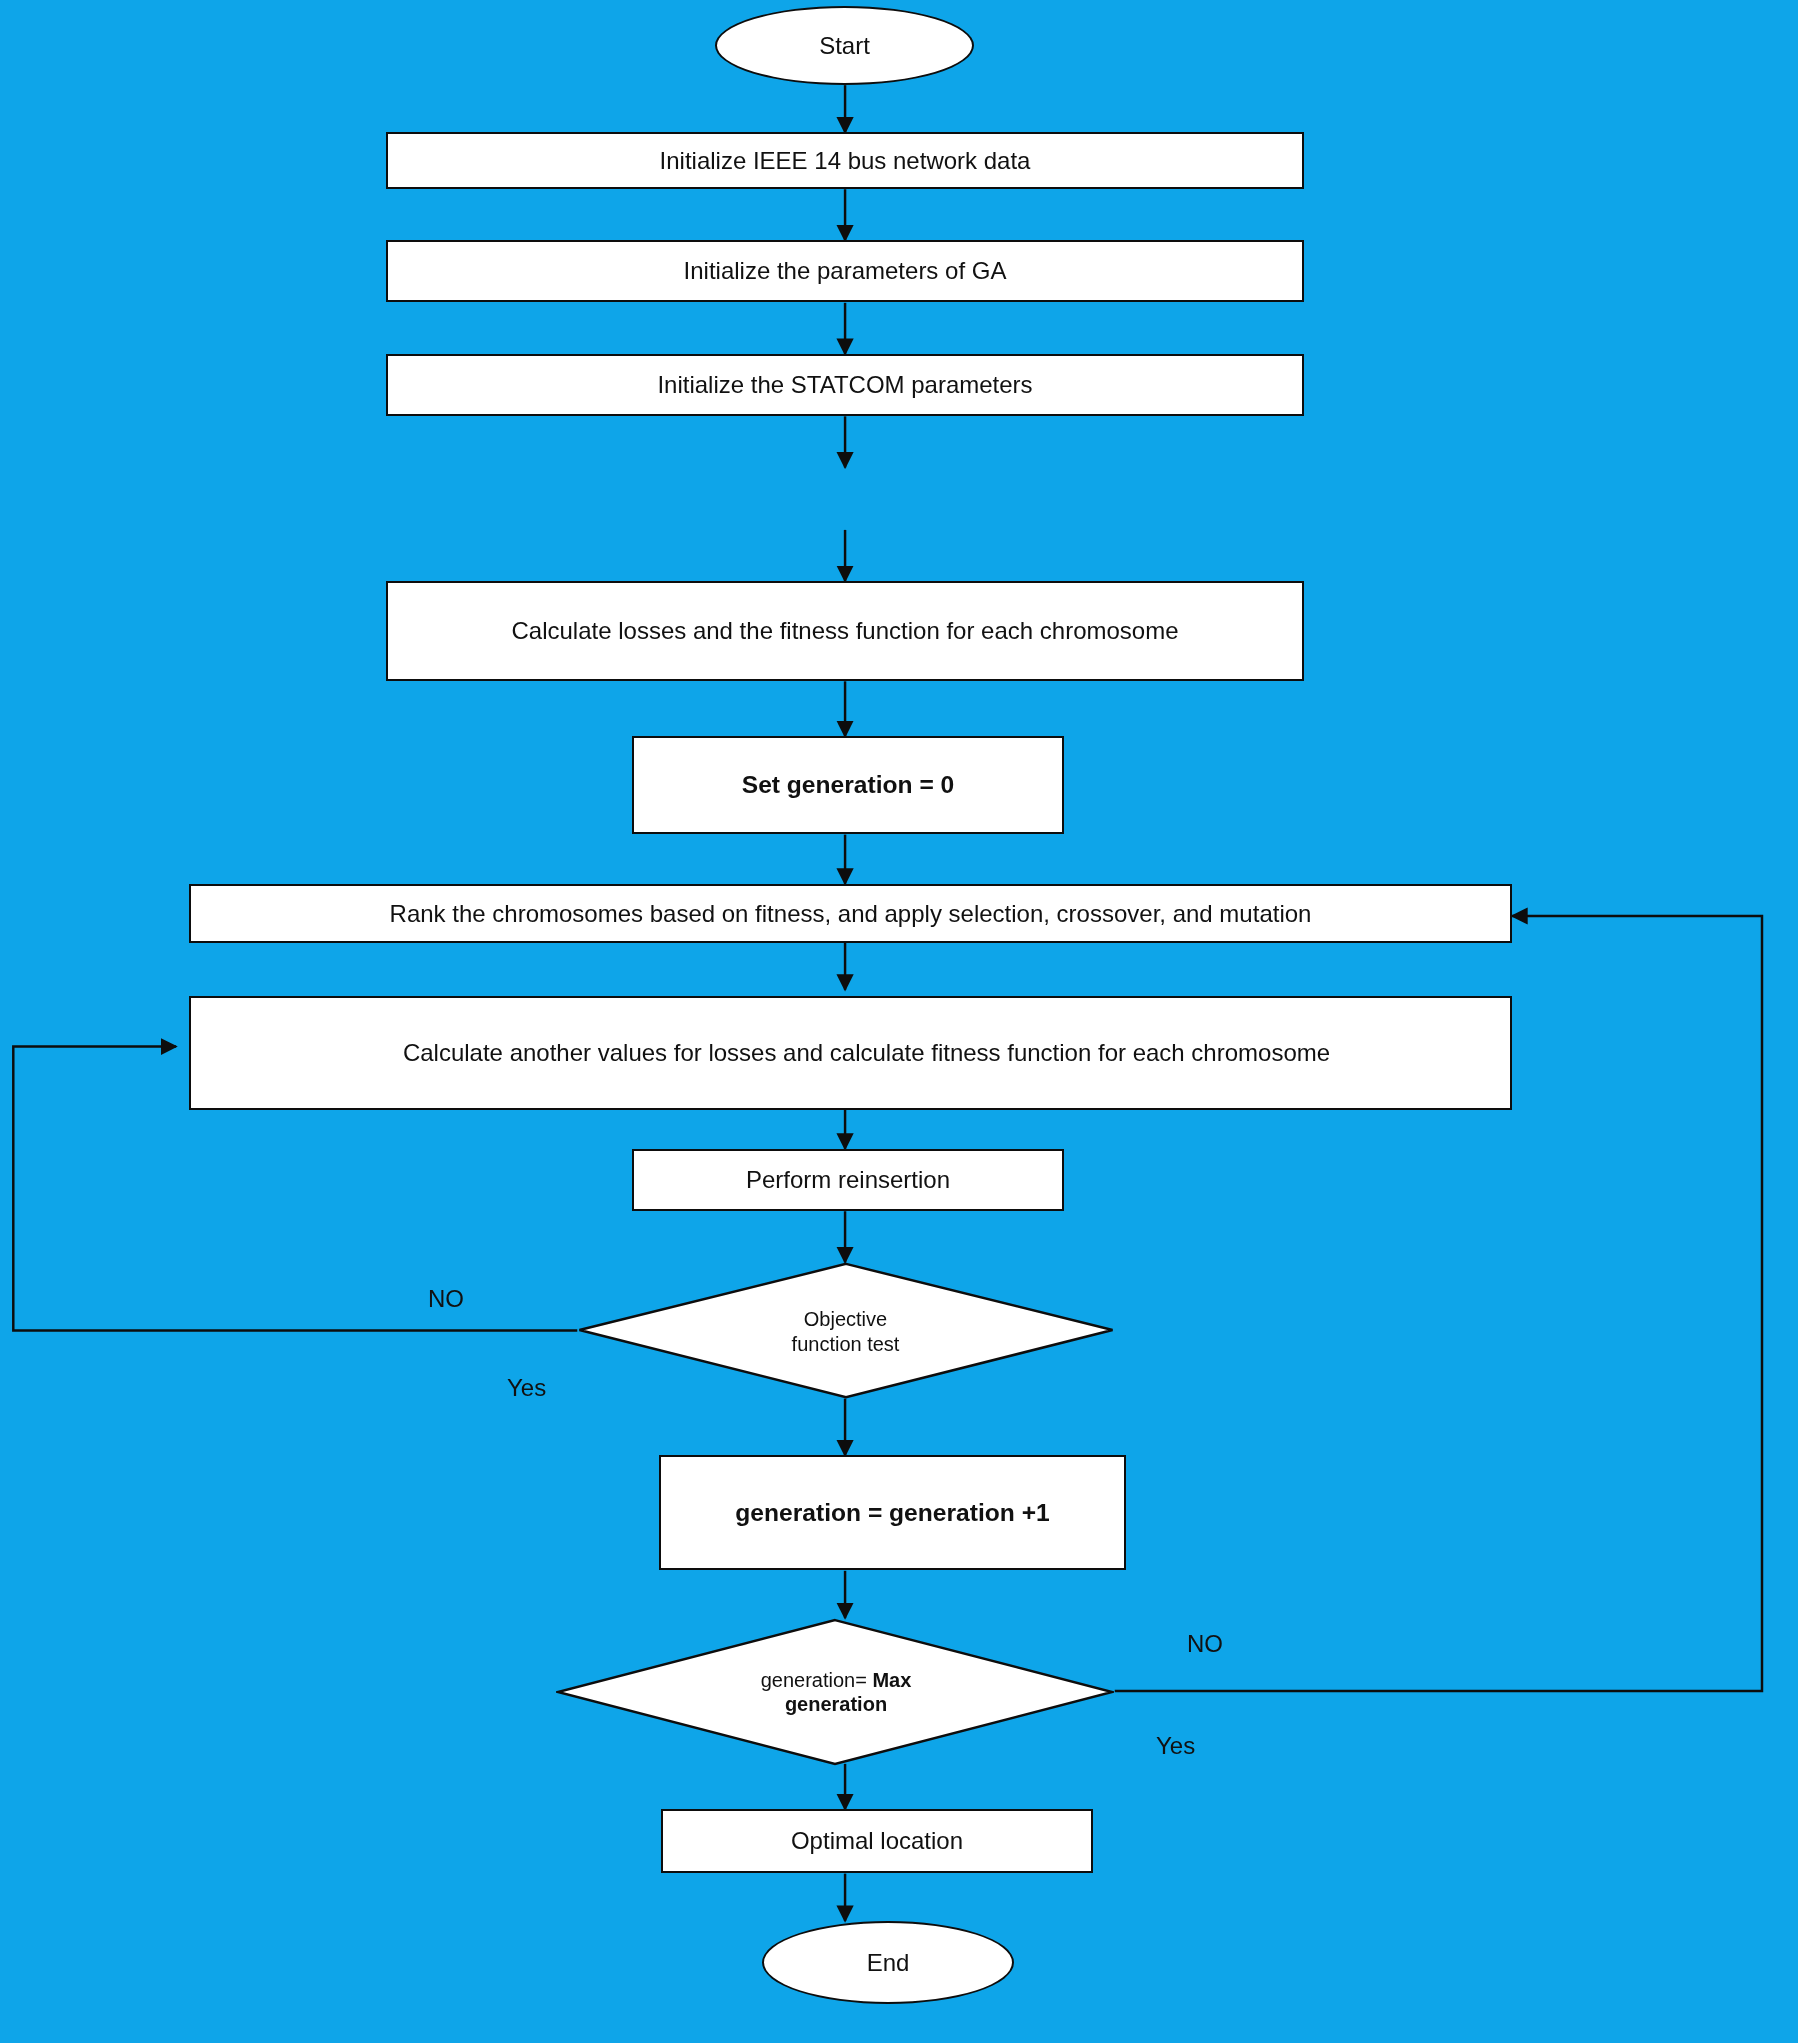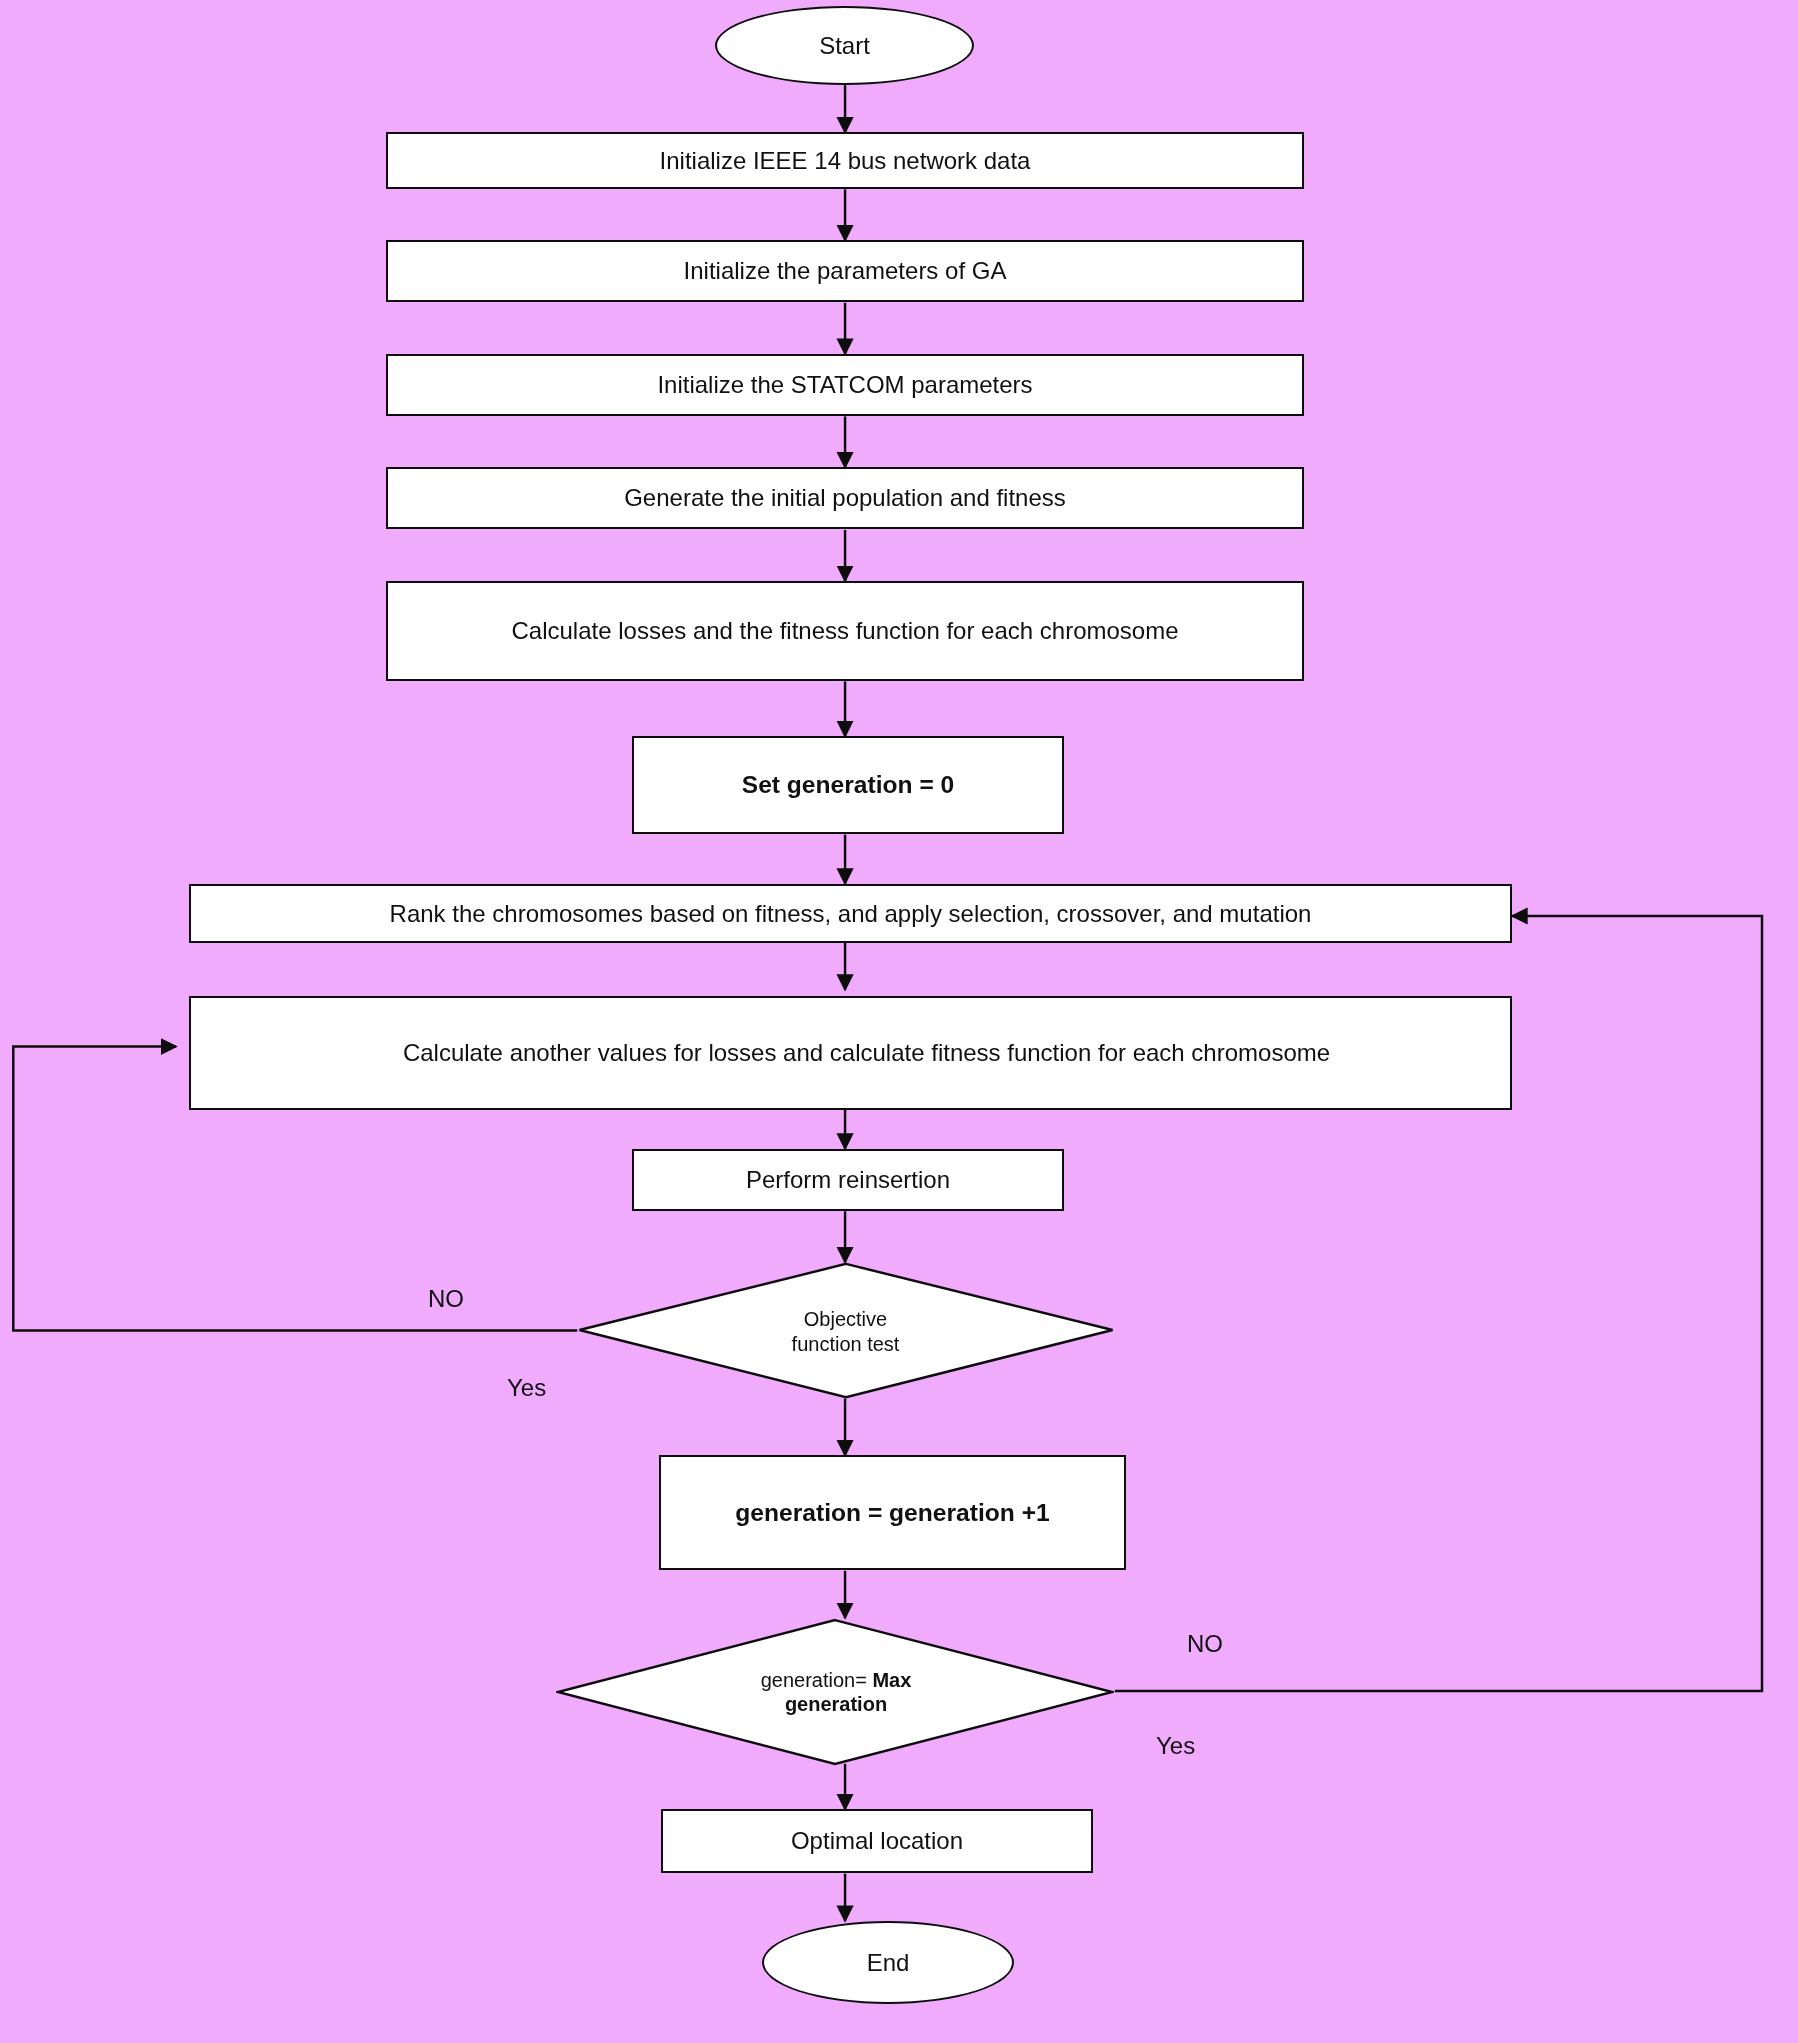--- a/index.html
+++ b/index.html
@@ -7,21 +7,21 @@
     padding: 0;
     background: #ffffff;
   }
   body {
     font-family: "Liberation Sans", sans-serif;
   }
   #canvas {
     position: relative;
     width: 1798px;
     height: 2043px;
-    background: #f0abfc;
+    background: #0ea5e9;
     overflow: hidden;
   }
   #svg-layer {
     position: absolute;
     left: 0; top: 0;
     width: 1798px;
     height: 2043px;
   }
   .node {
     position: absolute;
@@ -104,23 +104,20 @@
   </div>
 
   <div class="node proc" style="left:386px; top:240px; width:918px; height:62px;">
     <span>Initialize the parameters of  GA</span>
   </div>
 
   <div class="node proc" style="left:386px; top:354px; width:918px; height:62px;">
     <span>Initialize the STATCOM  parameters</span>
   </div>
 
-  <div class="node proc" style="left:386px; top:467px; width:918px; height:62px;">
-    <span>Generate the initial population  and fitness</span>
-  </div>
 
   <div class="node proc" style="left:386px; top:581px; width:918px; height:100px;">
     <span>Calculate losses and the fitness function for each chromosome</span>
   </div>
 
   <div class="node proc bold" style="left:632px; top:736px; width:432px; height:98px;">
     <span>Set generation = 0</span>
   </div>
 
   <div class="node proc" style="left:189px; top:884px; width:1323px; height:59px;text-align:center;">

